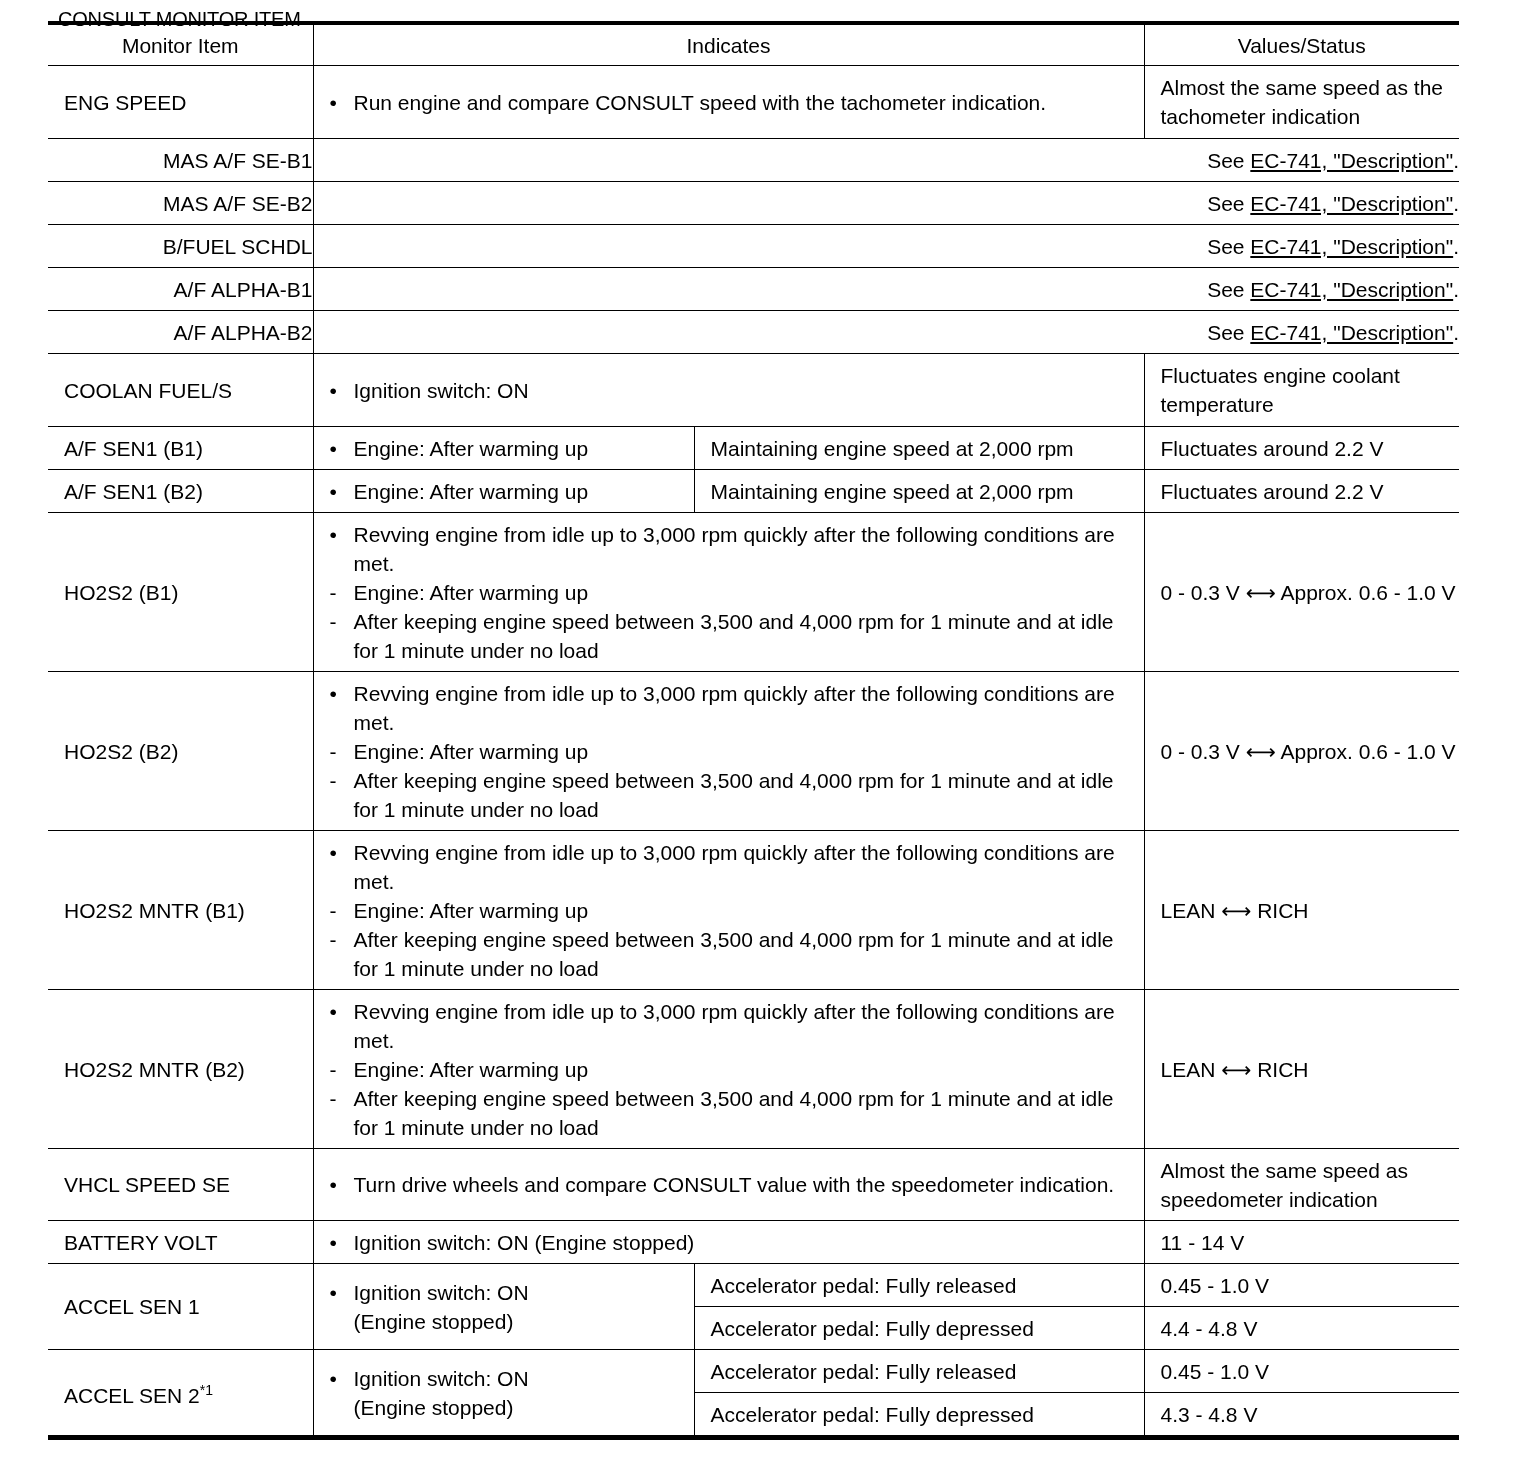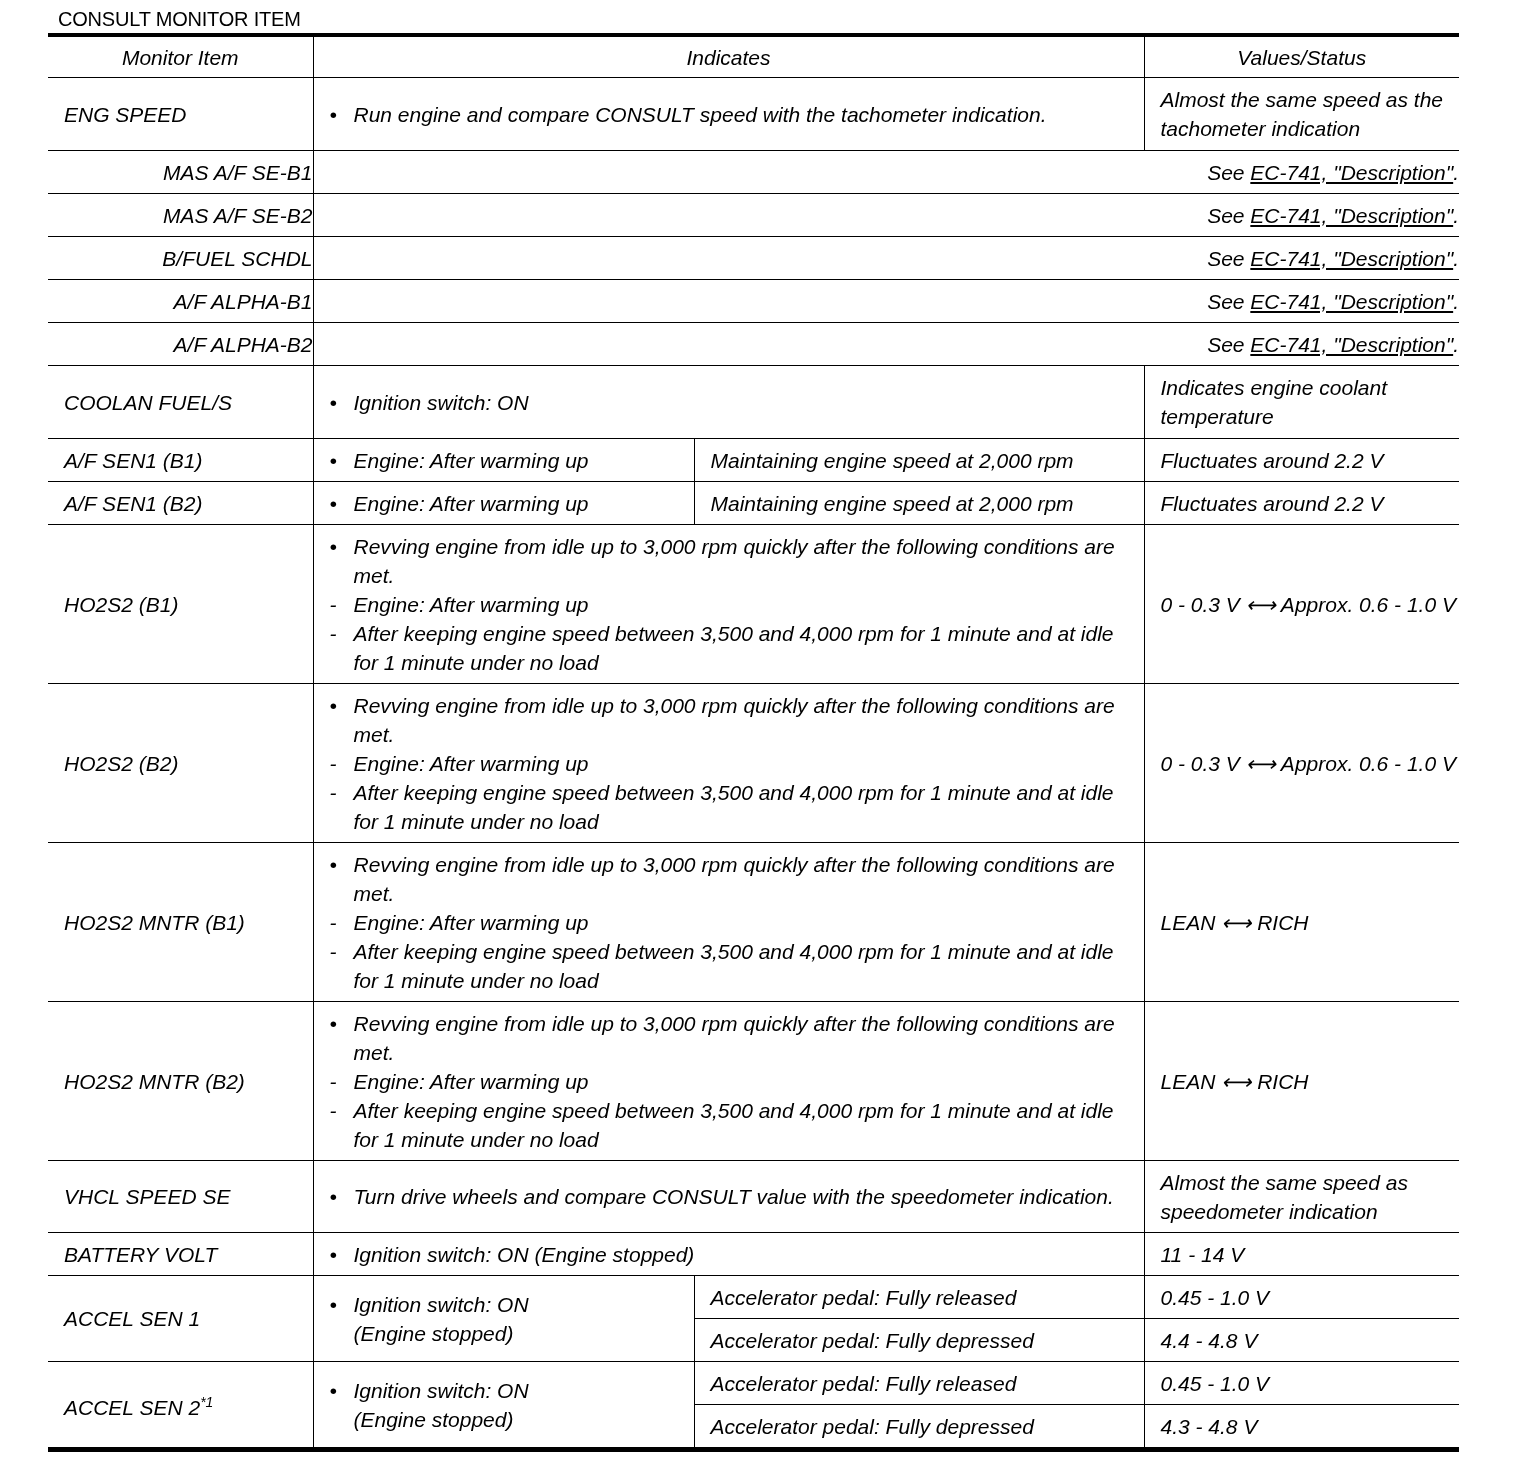--- a/index.html
+++ b/index.html
@@ -1,18 +1,18 @@
 <!DOCTYPE html>
 <html><head>
 <meta charset="utf-8">
 <style>
   html, body { margin:0; padding:0; background:#fff; }
   body { width:1536px; height:1474px; position:relative; font-family:"Liberation Sans", sans-serif; color:#000; }
   .title { position:absolute; left:50px; top:8px; font-size:20px; letter-spacing:-0.2px;margin-left:8px; }
-  table { position:absolute; left:48px; top:33px; width:1411px; border-collapse:collapse; table-layout:fixed; font-size:21px;font-style:italic; }
+  table { position:absolute; left:48px; top:21px; width:1411px; border-collapse:collapse; table-layout:fixed; font-size:21px; }
   table { border-top:4px solid #000; border-bottom:5px solid #000; }
   td, th { border-top:1.5px solid #000; border-bottom:1.5px solid #000; padding:0 0 0 16px; vertical-align:middle; line-height:29px; font-weight:normal; text-align:left; }
   th { text-align:center; height:40px; padding:0; }
   .c1 { border-right:1.5px solid #000; }
   .c2 { border-right:1.5px solid #000; }
   .c3 { border-right:1.5px solid #000; }
   tr.r-desc td { height:42px;text-align:right; }
   tr.r-eng td { height:72px; }
   tr.r-two td { height:72px; }
   tr.r-afsen td { height:42px; }
@@ -78,21 +78,21 @@
   </tr>
 
   <tr class="r-two">
     <td class="c1">COOLAN FUEL/S</td>
     <td class="c2" colspan="2">
           <div class="bl">
             <span class="m">•</span>
             <span class="t">Ignition switch: ON</span>
           </div>
         </td>
-    <td>Indicates engine coolant temperature</td>
+    <td>Fluctuates engine coolant temperature</td>
   </tr>
 
   <tr class="r-afsen">
     <td class="c1">A/F SEN1 (B1)</td>
     <td class="c2">
           <div class="bl">
             <span class="m">•</span>
             <span class="t">Engine: After warming up</span>
           </div>
         </td>

